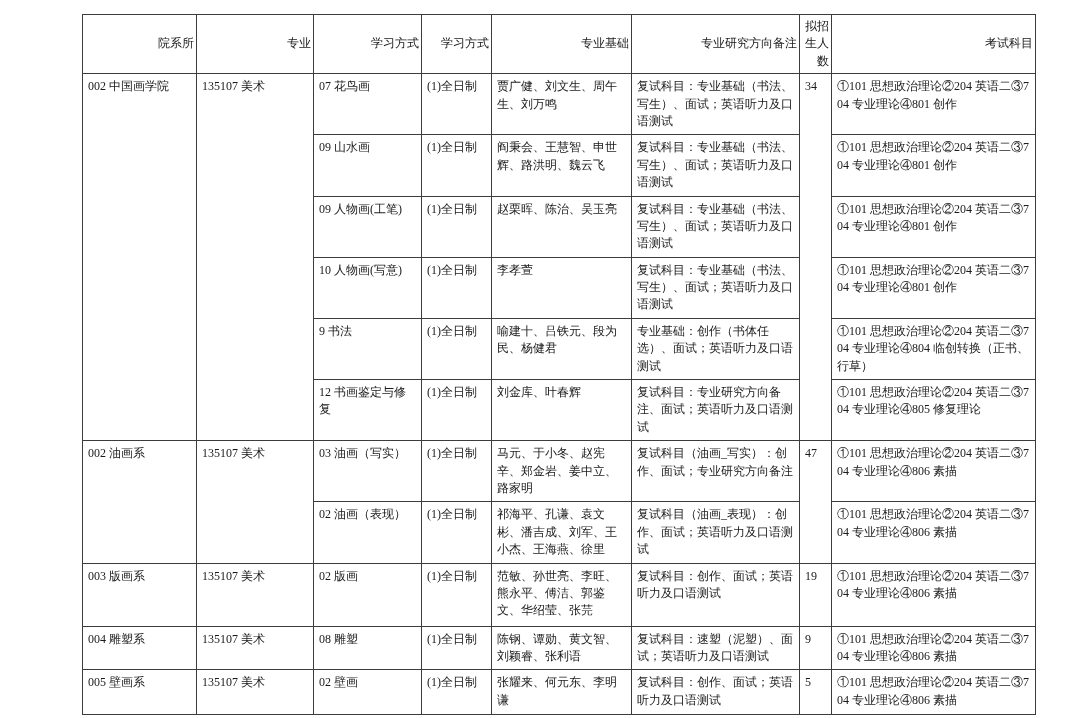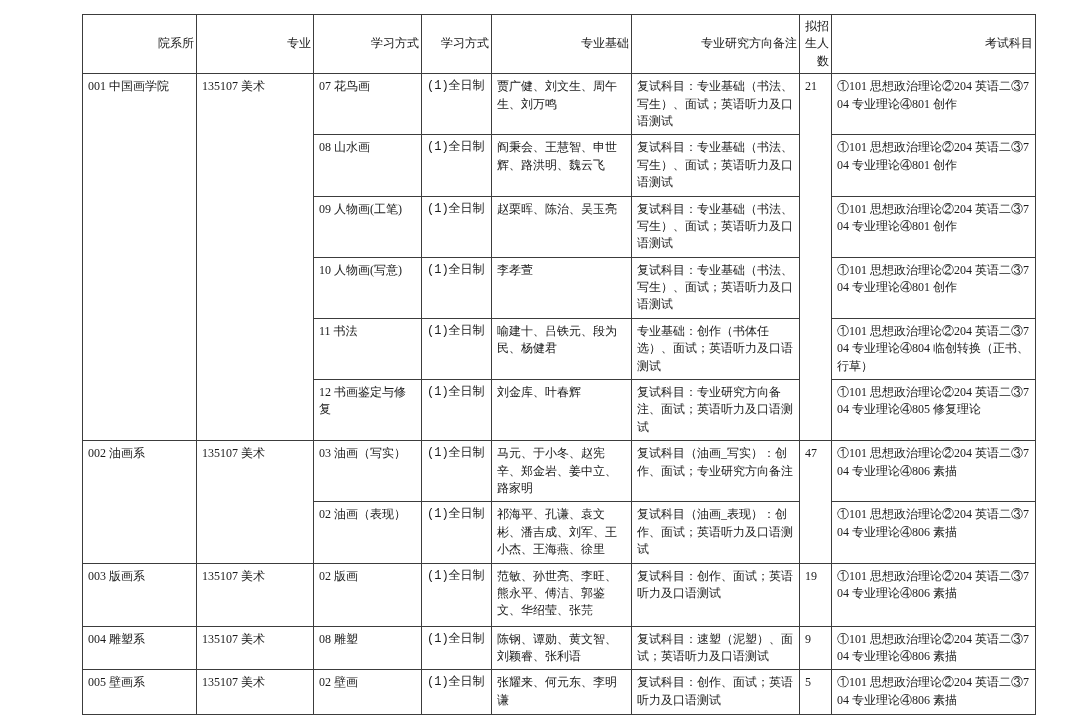--- a/index.html
+++ b/index.html
@@ -38,21 +38,21 @@
     font-weight: normal;
     text-align: left;
     word-break: break-all;
     overflow: hidden;
   }
   table.catalog th {
     text-align: right;
     vertical-align: middle;
     padding: 3px 2px;
   }
-  td.c-mode { padding: 4px 2px 4px 4px; font-family: Liberation Mono, monospace; }
+  td.c-mode { padding: 4px 2px 4px 4px; }
   td.c-enroll {
     text-align: center;
     vertical-align: middle;
     padding: 2px 1px;
   }
   td.c-dept, td.c-major { padding-top: 5px; }
 </style>
 </head>
 <body>
 
@@ -76,32 +76,32 @@
         <th>专业</th>
         <th>学习方式</th>
         <th>学习方式</th>
         <th>专业基础</th>
         <th>专业研究方向备注</th>
         <th>拟招生人数</th>
         <th>考试科目</th>
       </tr>
 
       <tr style="height:52px">
-        <td class="c-dept" rowspan="6">001 中国画学院</td>
+        <td class="c-dept" rowspan="6">002 中国画学院</td>
         <td class="c-major" rowspan="6">135107 美术</td>
         <td>07 花鸟画</td>
         <td class="c-mode">(1)全日制</td>
         <td>贾广健、刘文生、周午生、刘万鸣</td>
         <td>复试科目：专业基础（书法、写生）、面试；英语听力及口语测试</td>
-        <td class="c-enroll" rowspan="6">21</td>
+        <td class="c-enroll" rowspan="6">34</td>
         <td>①101 思想政治理论②204 英语二③704 专业理论④801 创作</td>
       </tr>
 
       <tr style="height:53px">
-        <td>08 山水画</td>
+        <td>09 山水画</td>
         <td class="c-mode">(1)全日制</td>
         <td>阎秉会、王慧智、申世辉、路洪明、魏云飞</td>
         <td>复试科目：专业基础（书法、写生）、面试；英语听力及口语测试</td>
         <td>①101 思想政治理论②204 英语二③704 专业理论④801 创作</td>
       </tr>
 
       <tr style="height:53px">
         <td>09 人物画(工笔)</td>
         <td class="c-mode">(1)全日制</td>
         <td>赵栗晖、陈治、吴玉亮</td>
@@ -111,21 +111,21 @@
 
       <tr style="height:53px">
         <td>10 人物画(写意)</td>
         <td class="c-mode">(1)全日制</td>
         <td>李孝萱</td>
         <td>复试科目：专业基础（书法、写生）、面试；英语听力及口语测试</td>
         <td>①101 思想政治理论②204 英语二③704 专业理论④801 创作</td>
       </tr>
 
       <tr style="height:53px">
-        <td>11 书法</td>
+        <td>9 书法</td>
         <td class="c-mode">(1)全日制</td>
         <td>喻建十、吕铁元、段为民、杨健君</td>
         <td>专业基础：创作（书体任选）、面试；英语听力及口语测试</td>
         <td>①101 思想政治理论②204 英语二③704 专业理论④804 临创转换（正书、行草）</td>
       </tr>
 
       <tr style="height:52px">
         <td>12 书画鉴定与修复</td>
         <td class="c-mode">(1)全日制</td>
         <td>刘金库、叶春辉</td>

